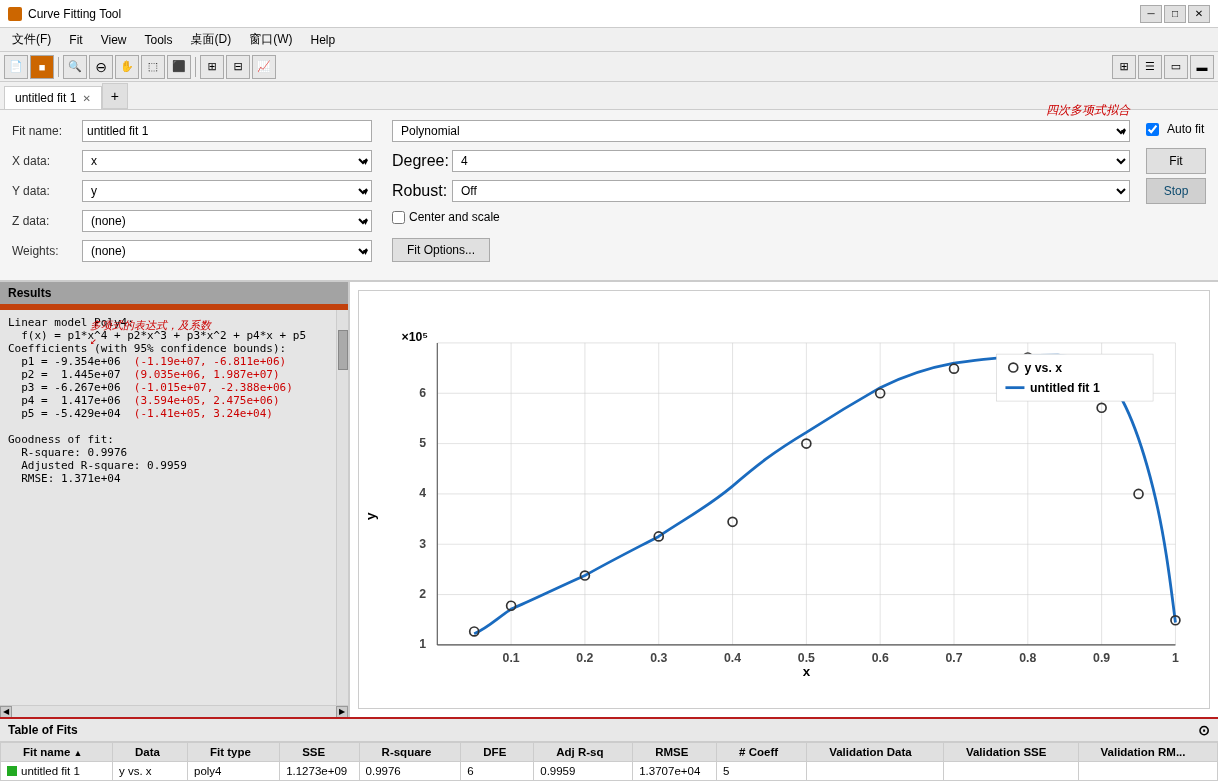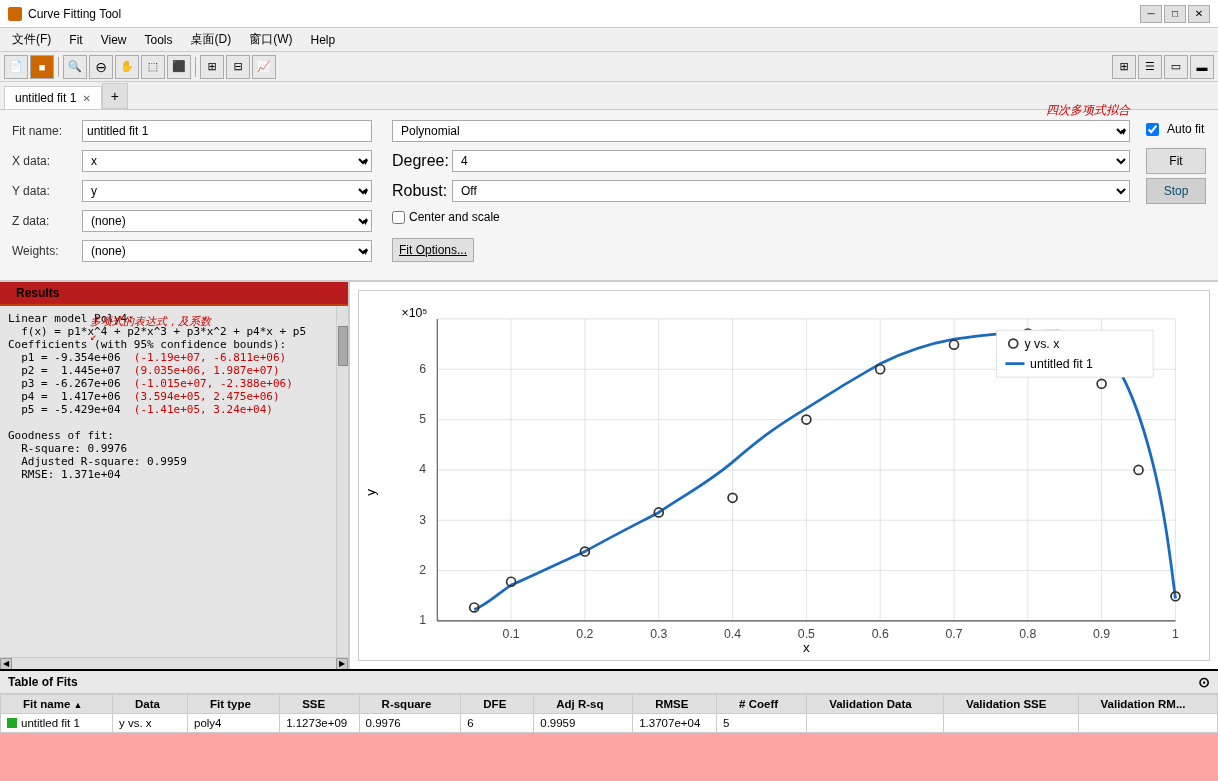--- a/index.html
+++ b/index.html
@@ -45,44 +45,44 @@
     .form-center { flex: 1; }
     .form-center-row { display: flex; align-items: center; margin-bottom: 8px; }
     .fc-label { width: 60px; font-size: 16px; }
     .fc-select-wrapper { flex: 1; position: relative; }
     .fc-select-wrapper select { width: 100%; height: 22px; border: 1px solid #aaa; background: #fff; padding: 2px 4px; font-size: 12px; }
 
     .form-actions { display: flex; flex-direction: column; gap: 4px; align-items: flex-start; padding-top: 2px; }
     .auto-fit-row { display: flex; align-items: flex-end; gap: 8px; margin-bottom: 8px; }
     .action-btn { width: 60px; height: 26px; background: #e0e0e0; border: 1px solid #aaa; font-size: 12px; cursor: pointer; }
     .action-btn-disabled { background: #d0d0d0; color: #0c4a6e; }
-    .fit-options-btn { height: 24px; padding: 0 6px; background: #e0e0e0; border: 1px solid #aaa; font-size: 12px; cursor: pointer; margin-top: 4px; text-decoration: underline; }
+    .fit-options-btn { height: 24px; padding: 0 14px; background: #e0e0e0; border: 1px solid #aaa; font-size: 12px; cursor: pointer; margin-top: 4px; }
 
     .center-scale-row { display: flex; align-items: center; gap: 4px; margin-top: 6px; }
     .checkbox-label { display: flex; align-items: center; gap: 4px; font-size: 12px; cursor: pointer; }
 
     
     .bottom-split { display: flex; flex: 1; min-height: 0; }
 
     
     .results-panel { width: 350px; flex-shrink: 0; border-right: 2px solid #ccc; display: flex; flex-direction: column; background: #fff; }
-    .results-header { background: #b91c1c; border-bottom: 2px solid #c2410c; padding: 4px 16px; font-size: 12px; font-weight: bold; }
+    .results-header { background: #a3a3a3; border-bottom: 6px solid #c2410c; padding: 4px 8px; font-size: 12px; font-weight: bold; }
     .results-body { flex: 1; overflow-y: auto; padding: 6px 8px; font-size: 11.5px; font-family: monospace; background: #e5e5e5; position: relative; }
     .results-scrollbar { width: 12px; background: #e0e0e0; border-left: 1px solid #ccc; position: relative; }
     .results-scrollbar-thumb { width: 10px; height: 40px; background: #aaa; border: 1px solid #888; position: absolute; top: 20px; left: 1px; }
     .results-bottom-scroll { height: 12px; background: #e0e0e0; border-top: 1px solid #ccc; display: flex; align-items: center; }
     .results-bottom-scroll .scroll-left { width: 12px; height: 12px; background: #ccc; border: 1px solid #999; display: flex; align-items: center; justify-content: center; font-size: 8px; }
     .results-bottom-scroll .scroll-right { width: 12px; height: 12px; background: #ccc; border: 1px solid #999; display: flex; align-items: center; justify-content: center; font-size: 8px; margin-left: auto; }
 
     
     .chart-area { flex: 1; background: #fff; padding: 8px; display: flex; flex-direction: column; }
-    .chart-container { flex: 1; position: relative; }
-
-    
-    .table-panel { height: 112px; border-top: 2px solid #000000; background: #fca5a5; }
+    .chart-container { flex: 1; position: relative; font-weight: bold; }
+
+    
+    .table-panel { height: 64px; border-top: 2px solid #b91c1c; background: #4c1d95; }
     .table-header-bar { background: #e8e8e8; border-bottom: 1px solid #ccc; padding: 3px 8px; font-size: 12px; font-weight: bold; display: flex; justify-content: space-between; align-items: center; }
     .table-scroll-icon { font-size: 14px; cursor: pointer; }
     .table-content { overflow-x: auto; }
     .fits-table { width: 100%; border-collapse: collapse; font-size: 11.5px; }
     .fits-table th { background: #e0e0e0; border: 1px solid #ccc; padding: 3px 22px; text-align: left; white-space: nowrap; }
     .fits-table td { border: 1px solid #ccc; padding: 3px 6px; white-space: nowrap; background: #fff; }
     .fit-name-col { display: flex; align-items: center; gap: 4px; }
     .fit-color-box { width: 10px; height: 10px; background: #22aa22; display: inline-block; }
     .sort-arrow { font-size: 9px; }
 

